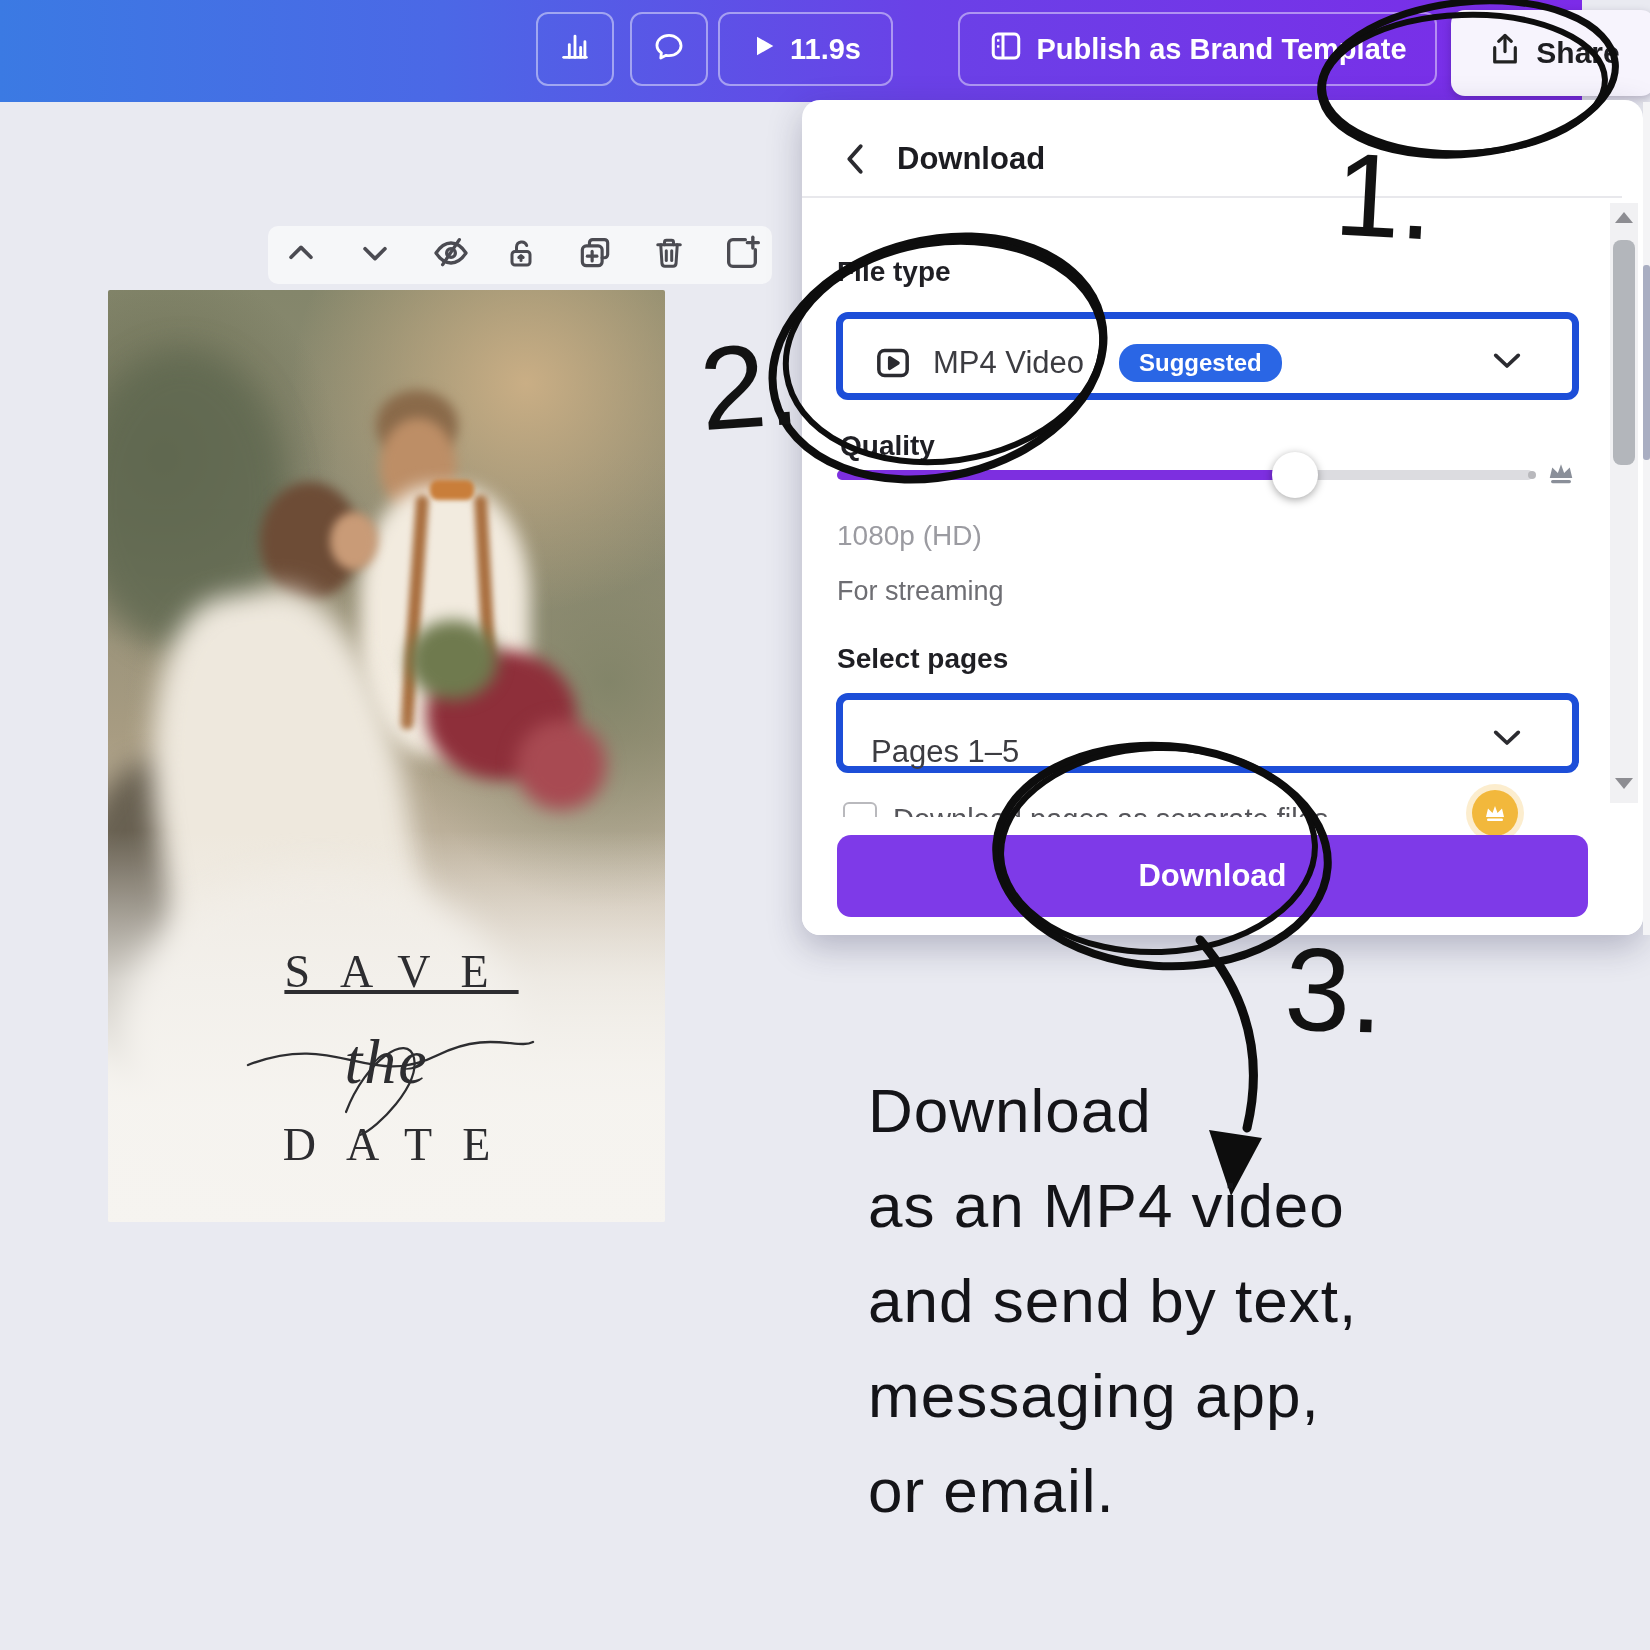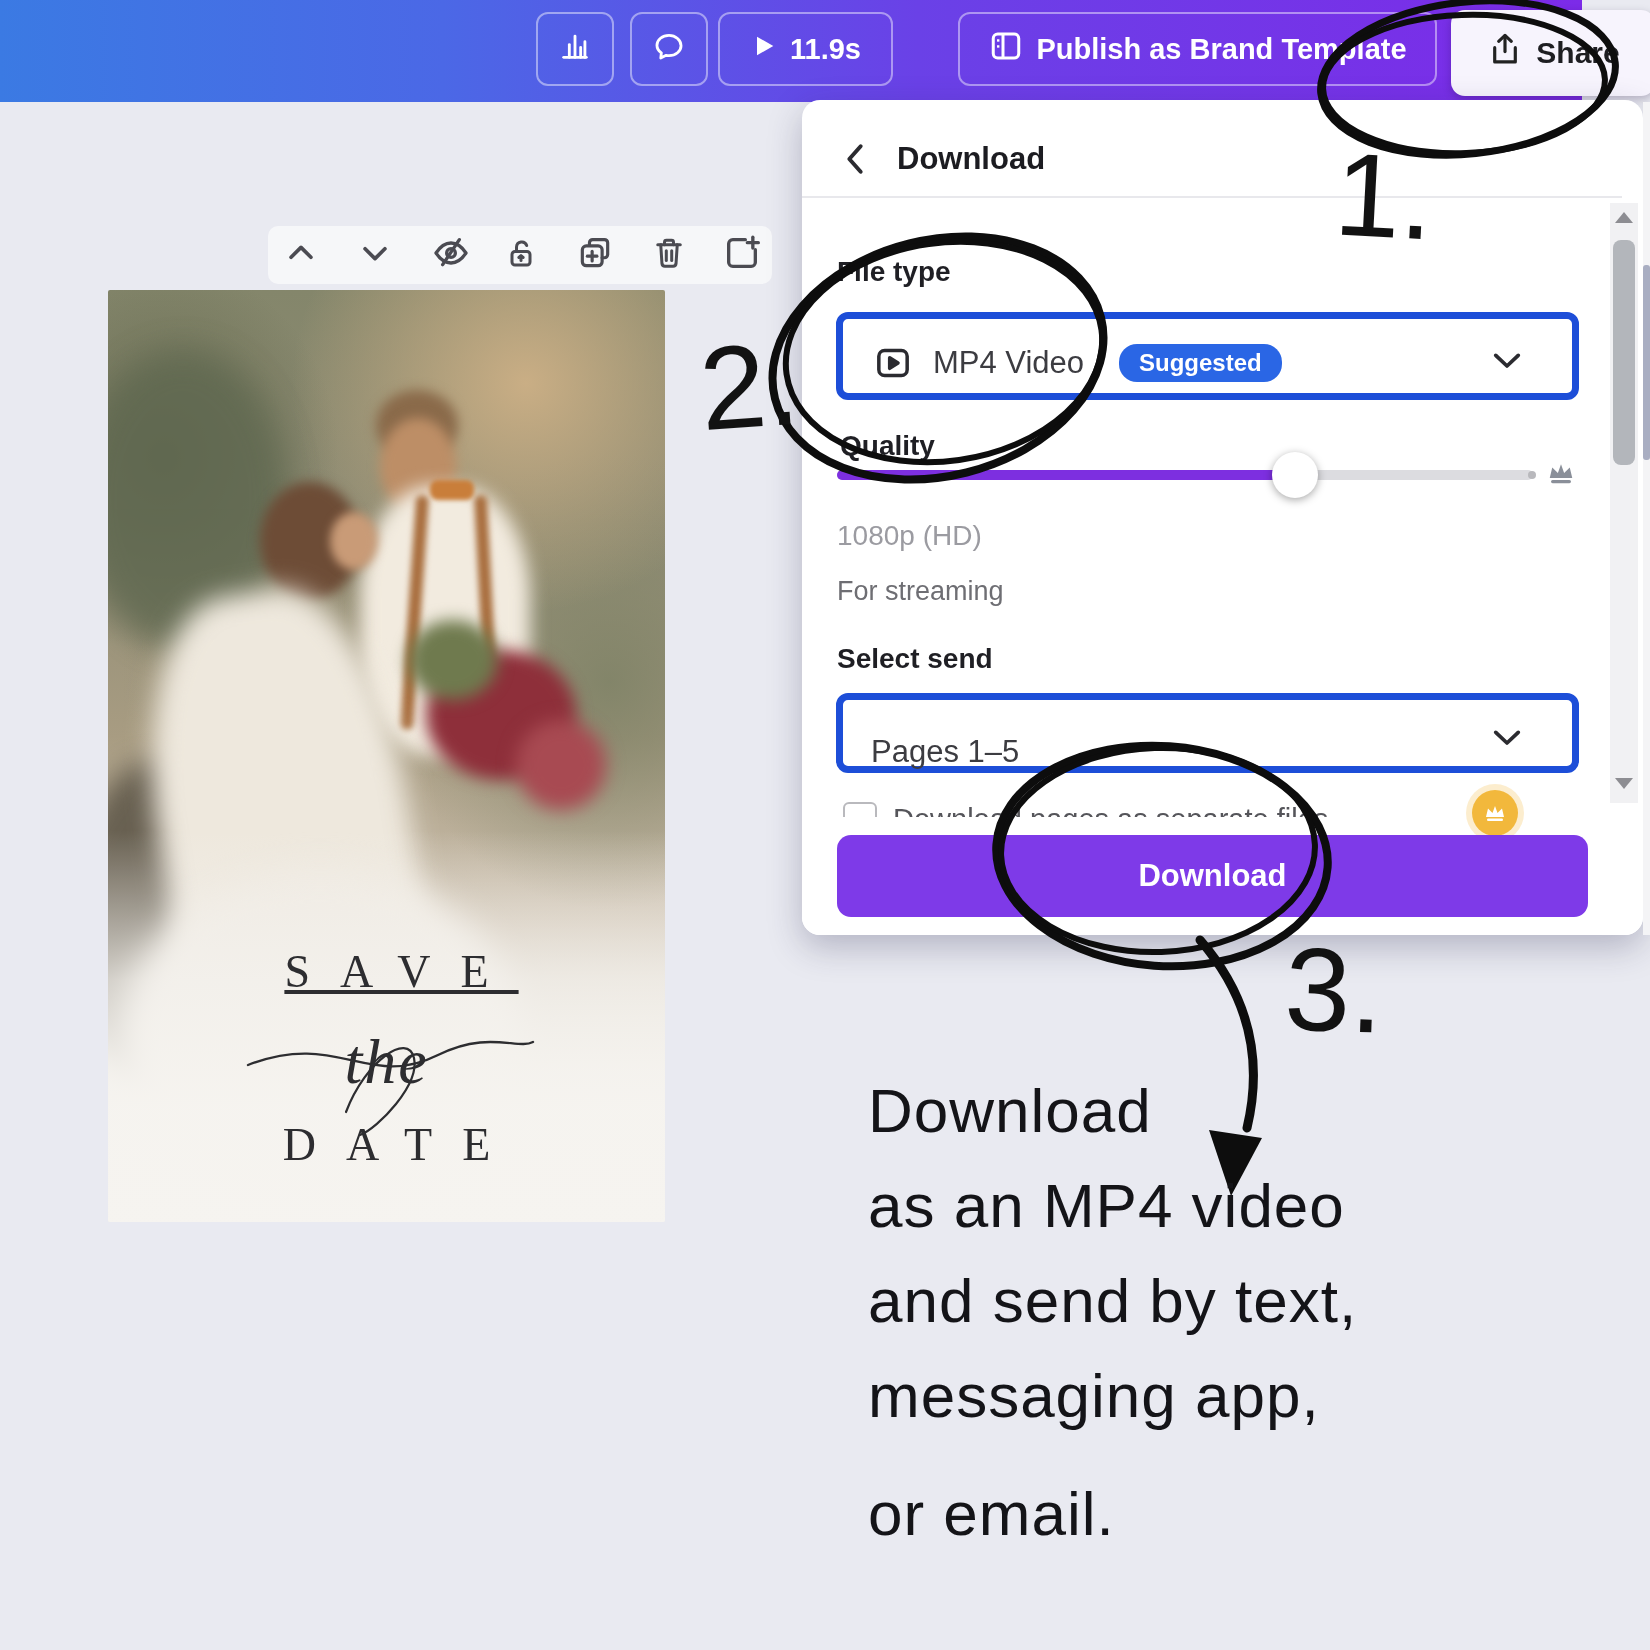--- a/index.html
+++ b/index.html
@@ -234,21 +234,21 @@
   <span class="abs" style="left:1546px;top:458px;">
     <svg width="30" height="30" viewBox="0 0 24 24" fill="#8a8f99">
         <path d="M3 16 L5 7.5 L9.5 12 L12 5 L14.5 12 L19 7.5 L21 16 Z"></path>
         <rect x="4" y="17.5" width="16" height="2.6" rx="1.3"></rect>
       </svg>
   </span>
 
   <div class="abs subtle" style="left:837px;top:520px;">1080p (HD)</div>
   <div class="abs hint" style="left:837px;top:576px;">For streaming</div>
 
-  <div class="abs lbl" style="left:837px;top:643px;">Select send</div>
+  <div class="abs lbl" style="left:837px;top:643px;">Select pages</div>
   <div class="abs drop" style="left:836px;top:693px;width:743px;height:80px;">
     <span class="val" style="position:absolute;left:28px;top:22px;margin-top:12px;">Pages 1–5</span>
     <span style="position:absolute;right:50px;top:28px;">
       <svg width="30" height="20" viewBox="0 0 24 14" fill="none" stroke="#2b2b30" stroke-width="3" stroke-linecap="round" stroke-linejoin="round">
           <path d="M3 2.5 L12 11 L21 2.5"></path>
         </svg>
     </span>
   </div>
 
   <div class="abs chk"></div>
@@ -293,15 +293,15 @@
   </svg>
 
   <div class="abs step-num" style="left:1335px;top:128px;transform:rotate(3deg);">1.</div>
   <div class="abs step-num" style="left:700px;top:318px;transform:rotate(-4deg);">2.</div>
   <div class="abs step-num" style="left:1285px;top:922px;transform:rotate(2deg);">3.</div>
 
   <div class="abs note-line" style="left:868px;top:1075px;">Download</div>
   <div class="abs note-line" style="left:868px;top:1170px;">as an MP4 video</div>
   <div class="abs note-line" style="left:868px;top:1265px;">and send by text,</div>
   <div class="abs note-line" style="left:868px;top:1360px;">messaging app,</div>
-  <div class="abs note-line" style="left:868px;top:1455px;margin-top:23px;">or email.</div>
+  <div class="abs note-line" style="left:868px;top:1455px;">or email.</div>
 
 </div>
 
 </body></html>

